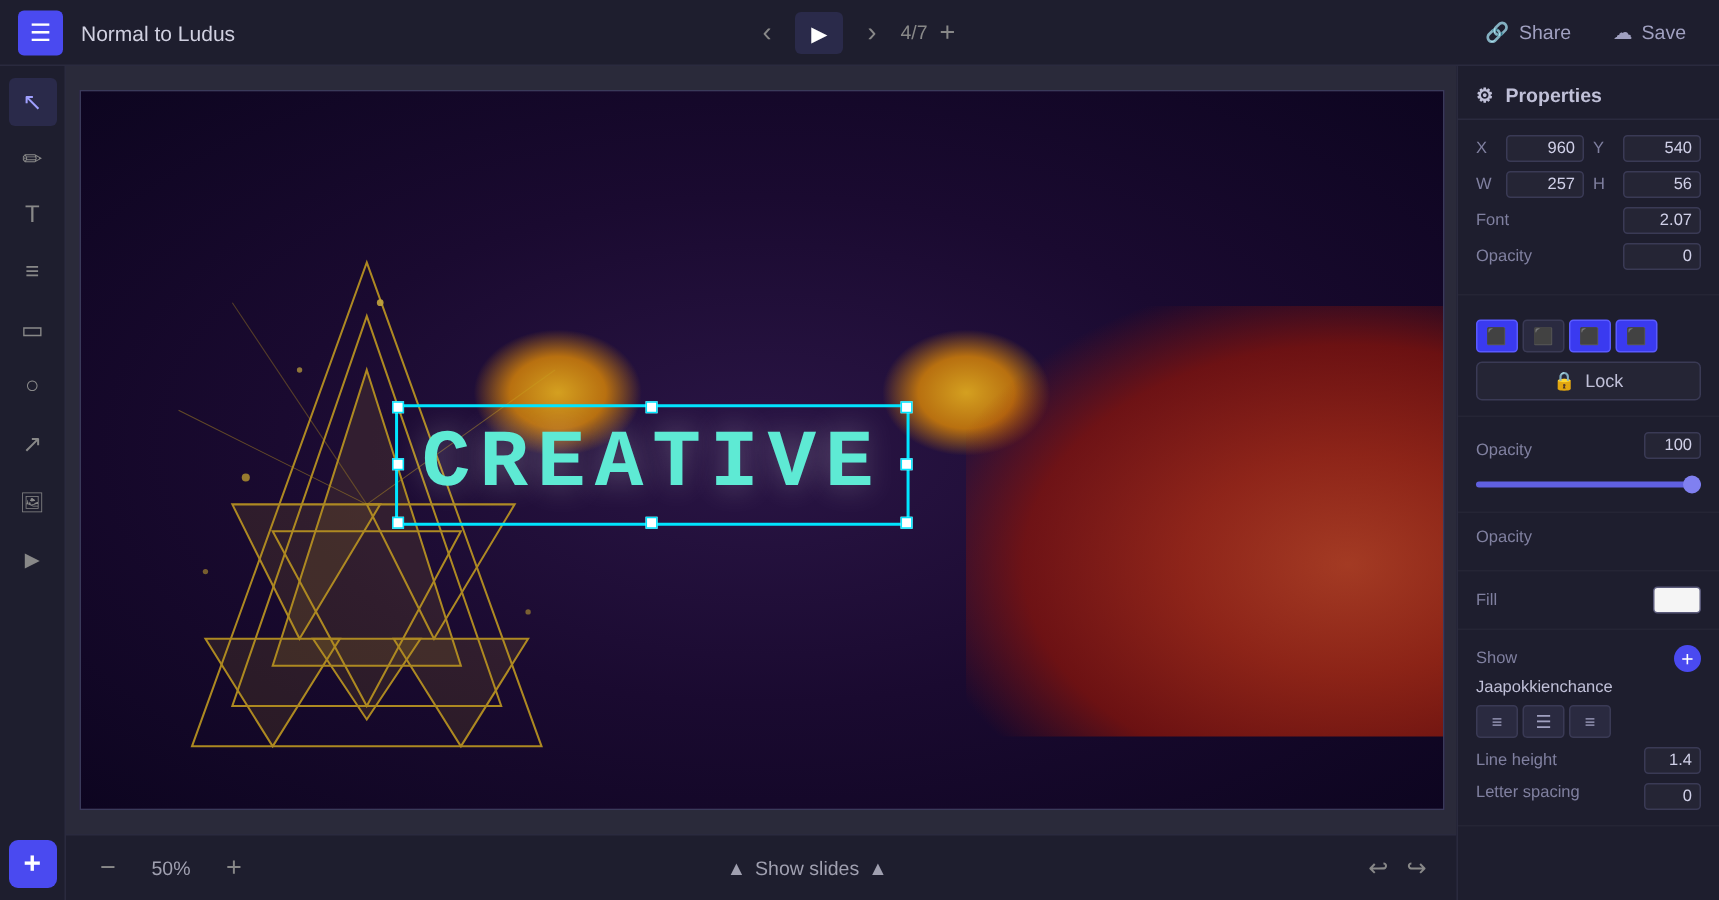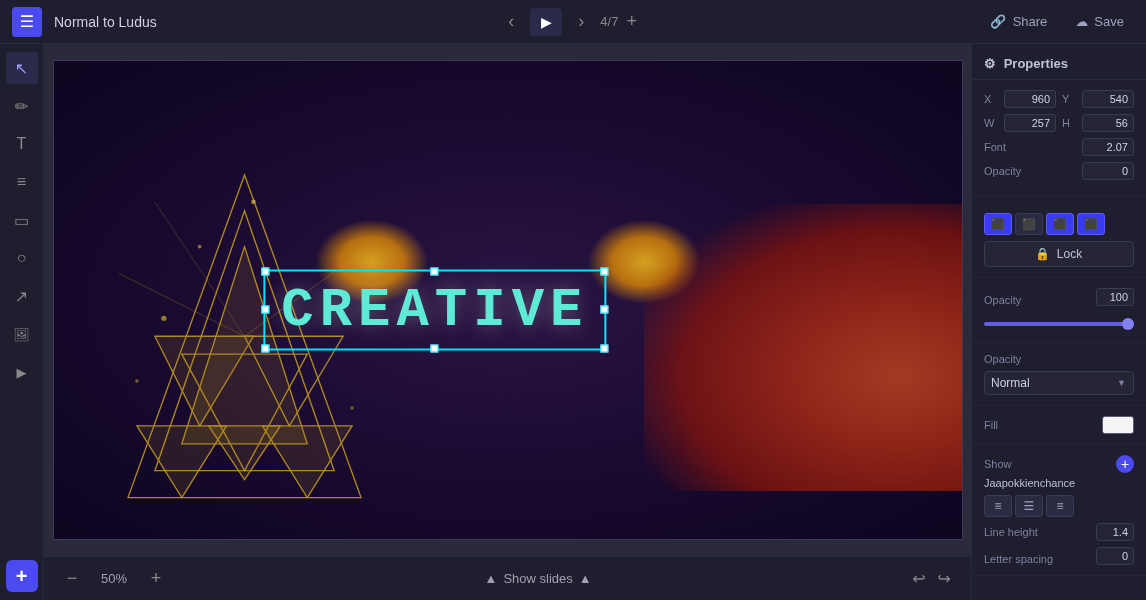--- a/index.html
+++ b/index.html
@@ -158,21 +158,21 @@
     .font-add-btn { background: #4a4af0; border: none; border-radius: 50%; width: 18px; height: 18px; color: white; font-size: 14px; cursor: pointer; display: flex; align-items: center; justify-content: center; margin-left: auto; line-height: 1; }
     .font-name { font-size: 11px; color: #c0c0d8; margin-bottom: 6px; }
 
     .text-align-btns { display: flex; gap: 3px; }
     .text-align-btn { background: #2a2a40; border: 1px solid #3a3a55; border-radius: 3px; color: #a0a0c0; cursor: pointer; width: 28px; height: 22px; display: flex; align-items: center; justify-content: center; font-size: 12px; }
 
     .line-height-row { display: flex; align-items: center; gap: 6px; margin-top: 6px; }
     .lh-label { font-size: 11px; color: #8080a0; }
     .lh-input { background: #252535; border: 1px solid #3a3a55; border-radius: 3px; color: #d0d0e8; font-size: 11px; padding: 2px 5px; width: 38px; text-align: right; margin-left: auto; }
 
-    .letter-spacing-row { display: flex; align-items: flex-end; gap: 6px; margin-top: 6px; }
+    .letter-spacing-row { display: flex; align-items: flex-start; gap: 6px; margin-top: 6px; }
     .ls-label { font-size: 11px; color: #8080a0; }
     .ls-input { background: #252535; border: 1px solid #3a3a55; border-radius: 3px; color: #d0d0e8; font-size: 11px; padding: 2px 5px; width: 38px; text-align: right; margin-left: auto; }
 
     
     .triangles-svg { width: 100%; height: 100%; }
   </style>
 </head>
 <body>
 
 <div class="topbar">
@@ -375,30 +375,20 @@
         <span class="opacity-label">Opacity</span>
         <input class="opacity-input" type="text" value="100" style="">
       </div>
       <input class="opacity-slider" type="range" min="0" max="100" value="100" style="">
     </div>
 
     <div class="panel-section">
       <div class="prop-row">
         <span class="prop-label">Opacity</span>
       </div>
-      <div class="select-wrapper">
-        <select class="blend-select">
-          <option>Normal</option>
-          <option>Multiply</option>
-          <option>Screen</option>
-          <option>Overlay</option>
-          <option>Darken</option>
-          <option>Lighten</option>
-        </select>
-      </div>
     </div>
 
     <div class="panel-section">
       <div class="fill-row">
         <span class="fill-label">Fill</span>
         <div class="fill-swatch"></div>
       </div>
     </div>
 
     <div class="panel-section">

